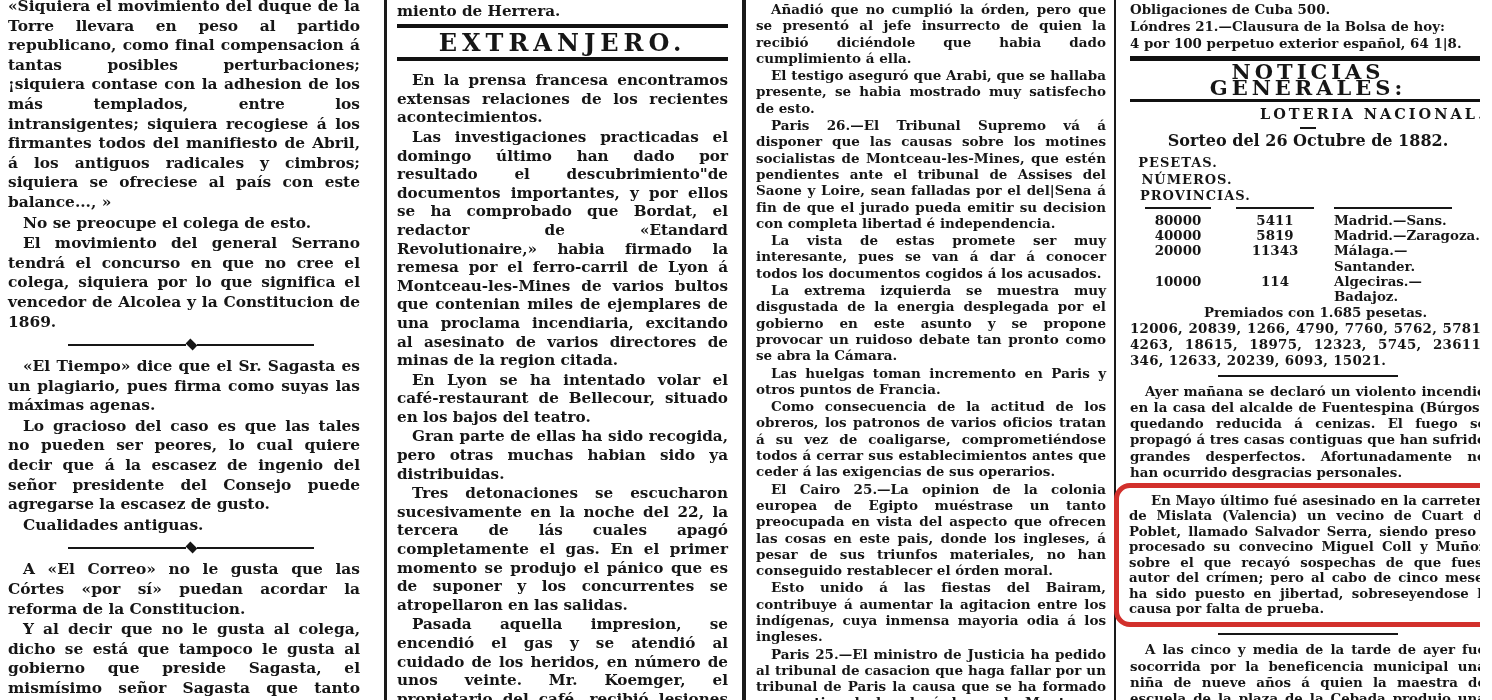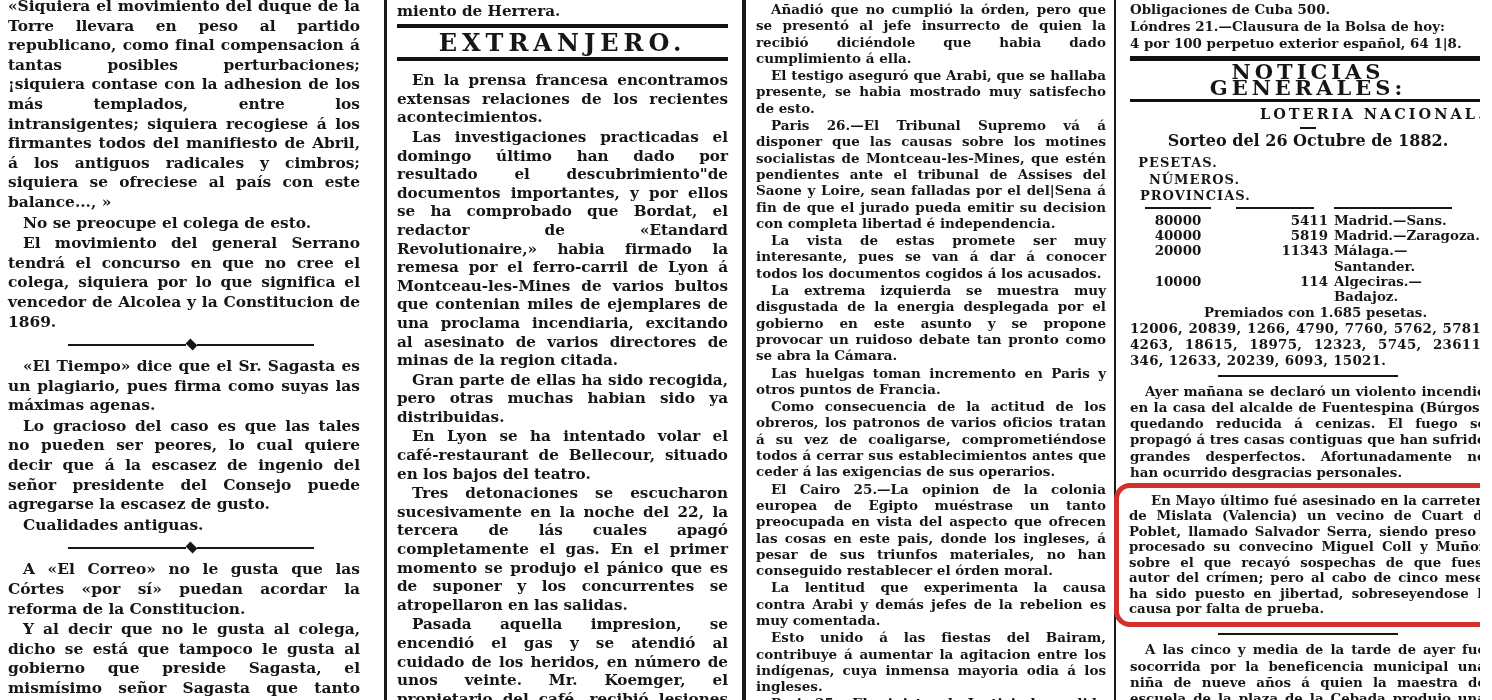--- a/index.html
+++ b/index.html
@@ -38,21 +38,21 @@
   .hr-thick{height:5px;background:#111;margin:4px 0 3px 0;}
   .hr-med{height:3px;background:#111;margin:3px 0 4px 0;}
   .ng-head{text-align:center;font-size:21px;letter-spacing:4px;margin:2px 0;text-indent:0;}
   .lot-title{text-align:right;font-size:14.5px;letter-spacing:3px;margin-top:4px;text-indent:0;}
   .mini-dash{width:16px;height:2px;background:#161616;margin:5px auto 4px auto;}
   .sorteo{text-align:center;font-size:16px;margin:2px 0 6px 0;text-indent:0;}
   .premios{text-align:center;font-size:11.5px;letter-spacing:2px;margin:0 0 6px 0;text-indent:0;}
   .lt{margin:0 4px;}
   .lt-row{display:flex;align-items:baseline;}
   .lt-c1{width:88px;text-align:center;}
-  .lt-c2{width:106px;text-align:right;}
+  .lt-c2{width:106px;text-align:center;}
   .lt-c3{flex:1;text-align:left;padding-left:6px;}
   .lt-head{font-size:13px;letter-spacing:1px;flex-direction:column;}
   .lt-dashrow{display:flex;margin:3px 0 4px 0;}
   .lt-dash{height:2px;background:#161616;}
   .lt-dash.d1{width:66px;margin:0 11px;}
   .lt-dash.d2{width:78px;margin:0 14px;}
   .lt-dash.d3{width:118px;margin:0 6px;}
   .lt-body .lt-row{line-height:15.2px;}
   .premiados{text-align:center;margin:4px 0 2px 0;text-indent:0;}
   .numbers{text-indent:10px;line-height:15.8px;letter-spacing:0.3px;}
@@ -97,37 +97,36 @@
   </div>
 
   <div class="col" id="col2">
     <p class="cont frag">miento de Herrera.</p>
     <div class="hr-x"></div>
     <div class="x-head">EXTRANJERO.</div>
     <div class="hr-x"></div>
     <div style="height:7px;"></div>
     <p>En la prensa francesa encontramos extensas relaciones de los recientes acontecimientos.</p>
     <p>Las investigaciones practicadas el domingo último han dado por resultado el descubrimiento"de documentos importantes, y por ellos se ha comprobado que Bordat, el redactor de «Etandard Revolutionaire,» habia firmado la remesa por el ferro-carril de Lyon á Montceau-les-Mines de varios bultos que contenian miles de ejemplares de una proclama incendiaria, excitando al asesinato de varios directores de minas de la region citada.</p>
+    <p>En Lyon se ha intentado volar el café-restaurant de Bellecour, situado en los bajos del teatro.</p>
     <p>Gran parte de ellas ha sido recogida, pero otras muchas habian sido ya distribuidas.</p>
-    <p>En Lyon se ha intentado volar el café-restaurant de Bellecour, situado en los bajos del teatro.</p>
     <p>Tres detonaciones se escucharon sucesivamente en la noche del 22, la tercera de lás cuales apagó completamente el gas. En el primer momento se produjo el pánico que es de suponer y los concurrentes se atropellaron en las salidas.</p>
     <p>Pasada aquella impresion, se encendió el gas y se atendió al cuidado de los heridos, en número de unos veinte. Mr. Koemger, el propietario del café, recibió lesiones de consideracion en las piernas y en los brazos. Mr. Miode, uno de los concurrentes, sufrió numerosas heridas, así como tambien Mr. Henry, empleado en el teatro; Grivel, del 9.º de coraceros y otros muchos.</p>
 
   </div>
 
   <div class="col" id="col3">
     <p>Añadió que no cumplió la órden, pero que se presentó al jefe insurrecto de quien la recibió diciéndole que habia dado cumplimiento á ella.</p>
     <p>El testigo aseguró que Arabi, que se hallaba presente, se habia mostrado muy satisfecho de esto.</p>
     <p>Paris 26.—El Tribunal Supremo vá á disponer que las causas sobre los motines socialistas de Montceau-les-Mines, que estén pendientes ante el tribunal de Assises del Saone y Loire, sean falladas por el del|Sena á fin de que el jurado pueda emitir su decision con completa libertad é independencia.</p>
     <p>La vista de estas promete ser muy interesante, pues se van á dar á conocer todos los documentos cogidos á los acusados.</p>
     <p>La extrema izquierda se muestra muy disgustada de la energia desplegada por el gobierno en este asunto y se propone provocar un ruidoso debate tan pronto como se abra la Cámara.</p>
     <p>Las huelgas toman incremento en Paris y otros puntos de Francia.</p>
     <p>Como consecuencia de la actitud de los obreros, los patronos de varios oficios tratan á su vez de coaligarse, comprometiéndose todos á cerrar sus establecimientos antes que ceder á las exigencias de sus operarios.</p>
     <p>El Cairo 25.—La opinion de la colonia europea de Egipto muéstrase un tanto preocupada en vista del aspecto que ofrecen las cosas en este pais, donde los ingleses, á pesar de sus triunfos materiales, no han conseguido restablecer el órden moral.</p>
-    <p>La lentitud que experimenta la causa contra Arabi y demás jefes de la rebelion es muy comentada.</p>
     <p>Esto unido á las fiestas del Bairam, contribuye á aumentar la agitacion entre los indígenas, cuya inmensa mayoria odia á los ingleses.</p>
     <p>Paris 25.—El ministro de Justicia ha pedido al tribunal de casacion que haga fallar por un tribunal de Paris la causa que se ha formado con motivo de los desórdenes de Montceau-les-Mines.</p>
 
   </div>
 
   <div class="col" id="col4">
     <p class="cont">Obligaciones de Cuba 500.</p>
     <p class="cont">Lóndres 21.—Clausura de la Bolsa de hoy:</p>
     <p class="cont">4 por 100 perpetuo exterior español, 64 1|8.</p>
 

